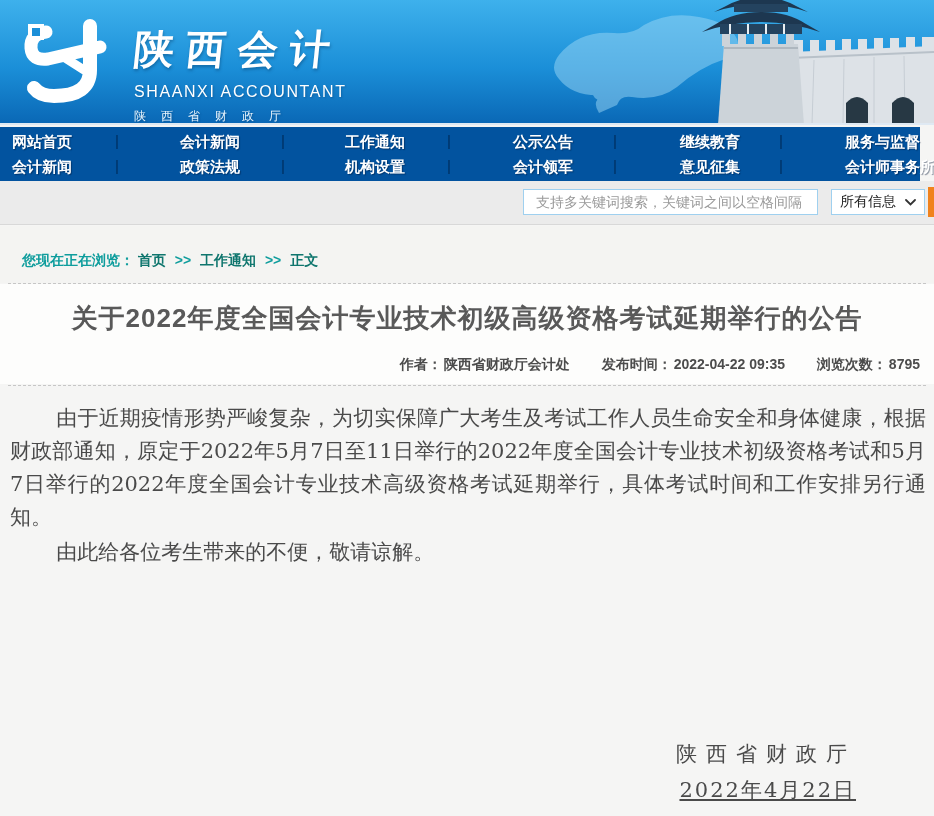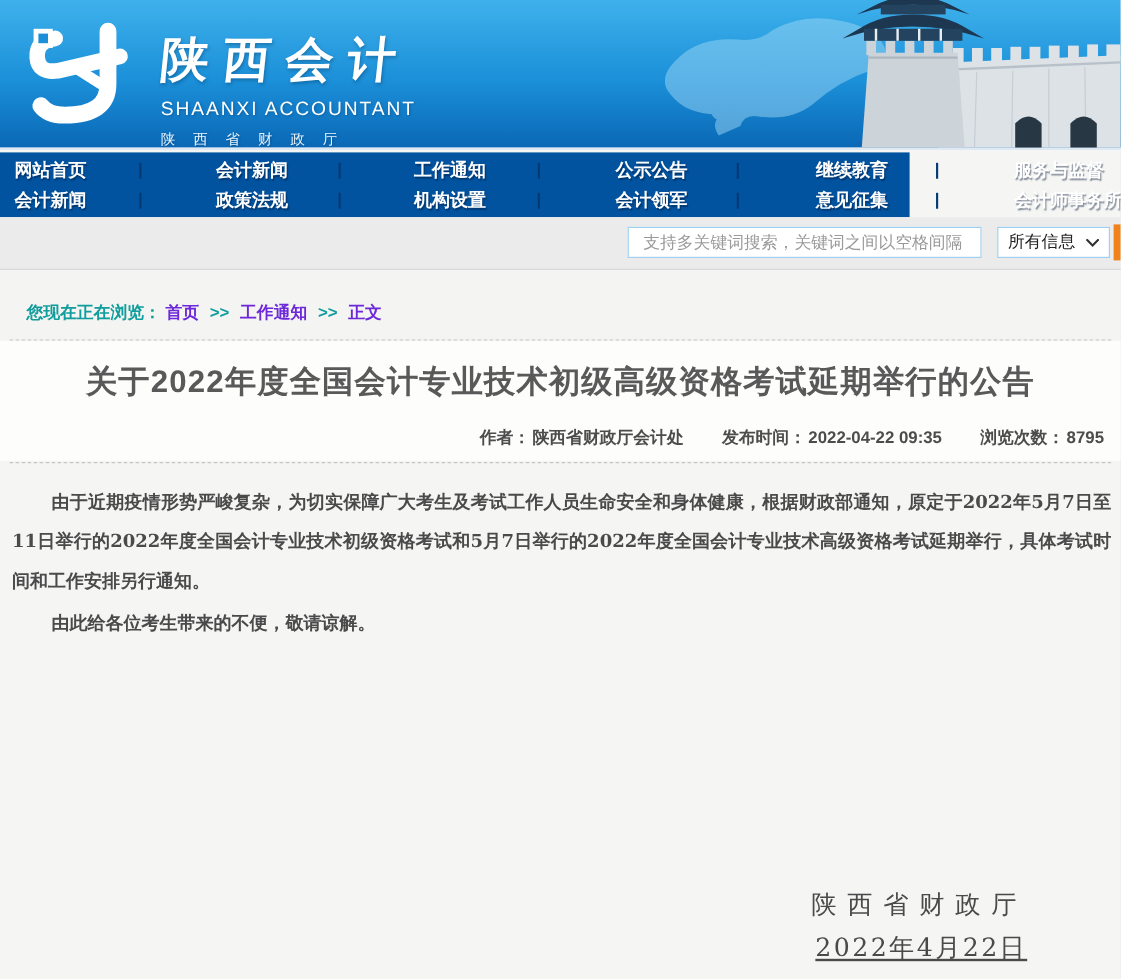--- a/index.html
+++ b/index.html
@@ -18,21 +18,21 @@
   #logo-text { margin-left:14px; padding-top:6px; color:#ffffff; }
   .site-cn { font-family:"Liberation Serif", serif; font-weight:bold; font-size:40px;
              letter-spacing:12px; transform:skewX(-6deg); text-shadow:1px 2px 3px rgba(0,40,80,.35);
              white-space:nowrap; }
   .site-en { font-size:16px; font-weight:normal; letter-spacing:1.6px; margin-top:6px;
              text-shadow:1px 1px 2px rgba(0,40,80,.3); }
   .site-sub { font-size:12px; letter-spacing:15px; margin-top:7px; color:#e9f5fd;
               text-shadow:1px 1px 2px rgba(0,40,80,.3); white-space:nowrap; }
 
   
-  #nav { position:absolute; left:0; top:127px; width:758px; height:54px; background:#02539f; }
+  #nav { position:absolute; left:0; top:127px; width:920px; height:54px; background:#02539f; }
   .nav-label { position:absolute; color:#ffffff; font-size:15px; font-weight:bold;
                white-space:nowrap; cursor:pointer; text-shadow:1px 1px 1px rgba(0,20,50,.45); }
   .nav-sep { position:absolute; color:#013a73; font-size:14px; font-weight:bold; }
   .nav-r1 { top:6px; } .nav-r2 { top:31px; }
 
   
   #search-band { position:absolute; left:0; top:181px; width:934px; height:44px;
                  background:#ebebeb; border-bottom:1px solid #d8d8d8; }
   #search-input { position:absolute; left:523px; top:8px; width:295px; height:26px;
                   border:1px solid #9fd0ef; background:#ffffff; padding:0 12px;
@@ -41,37 +41,37 @@
   #category-select { position:absolute; left:831px; top:8px; width:94px; height:26px;
                      background:#ffffff; border:1px solid #9fd0ef; display:flex;
                      align-items:center; padding:0 8px; cursor:pointer; }
   #category-select .sel-text { font-size:14px; color:#222; flex:1;font-family:Liberation Mono, monospace; }
   #search-go { position:absolute; left:928px; top:6px; width:6px; height:30px; background:#f0821c; cursor:pointer; }
 
   
   #crumb-zone { position:absolute; left:0; top:226px; width:934px; height:57px; background:#f4f4f2; }
   #breadcrumb { position:absolute; left:22px; top:26px; font-size:14px; font-weight:bold;
                 color:#0f9d9d; white-space:nowrap; }
-  #breadcrumb a { color:#6d28d9; text-decoration:none; cursor:pointer;font-family:Liberation Serif, serif; }
+  #breadcrumb a { color:#0f766e; text-decoration:none; cursor:pointer;font-family:Liberation Serif, serif; }
   .crumb-sep { margin:0 5px; }
   .dash-line { position:absolute; left:8px; right:8px; border-top:1px dashed #c6c6c6; }
 
   
   #title-zone { position:absolute; left:0; top:284px; width:934px; height:100px; background:#fdfdfc; }
   #article-title { position:absolute; left:0; top:17px; width:934px; text-align:center;
                    font-size:26px; font-weight:bold; color:#595959; letter-spacing:1px; white-space:nowrap; }
   #article-meta { position:absolute; left:0; top:72px; width:934px; text-align:right;
                   font-size:14px; font-weight:bold; color:#4c4c4c; }
   #article-meta .meta-item { margin:0 14px; }
   #article-meta .meta-val { font-weight:bold; margin-left:2px; }
 
   
   #article-body { position:absolute; left:10px; top:402px; width:916px;
                   font-family:"DejaVu Serif","Liberation Serif",serif;
-                  font-size:15px; line-height:33px; color:#4a4a4a; text-align:justify;font-weight:bold; }
+                  font-size:21px; line-height:33px; color:#4a4a4a; text-align:justify; }
   #article-body p { text-indent:2.2em; margin-bottom:2px; }
 
   #signature { position:absolute; right:78px; top:736px; text-align:right;
                font-family:"DejaVu Serif","Liberation Serif",serif;
                font-size:21px; color:#4a4a4a; line-height:36px; }
   #signature .sig-org { letter-spacing:9px; }
   #signature .sig-date { letter-spacing:2px;text-decoration:underline; }
 </style>
 </head>
 <body>

